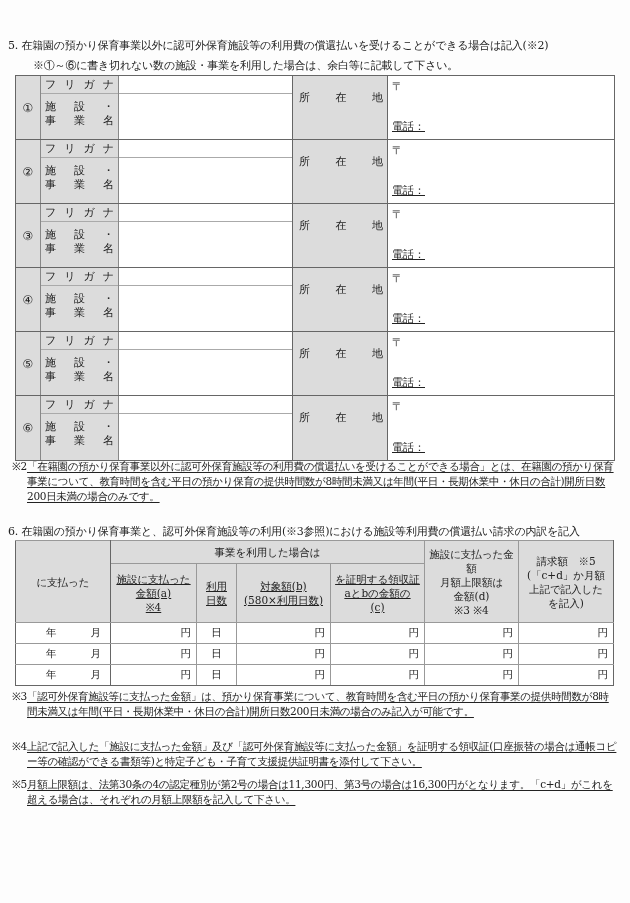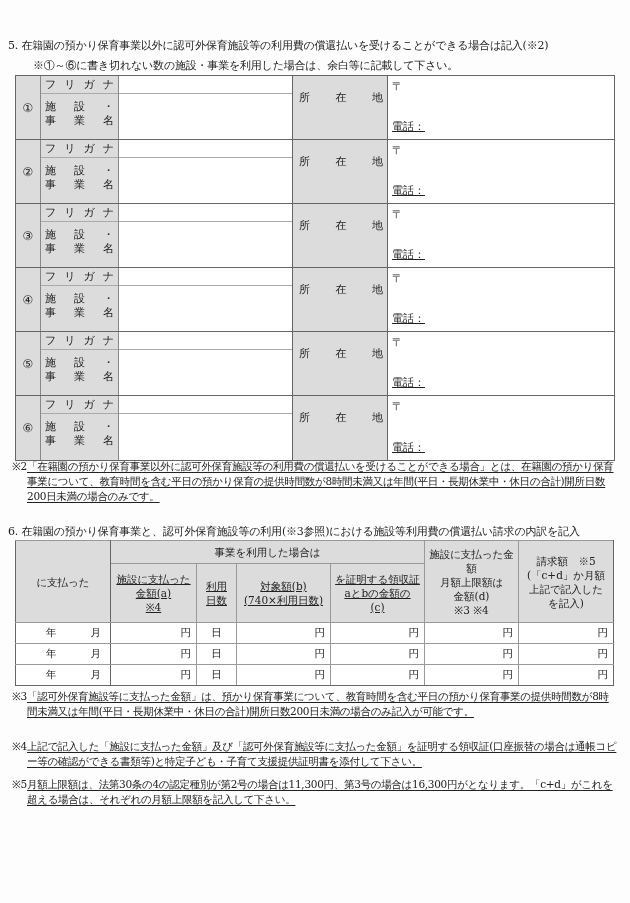--- a/index.html
+++ b/index.html
@@ -308,21 +308,21 @@
       <div>施設に支払った</div>
           <div>金額(a)</div>
           <div>※4</div>
     </td>
     <td class="hd">
       <div>利用</div>
           <div>日数</div>
     </td>
     <td class="hd">
       <div>対象額(b)</div>
-          <div>(740×利用日数)</div>
+          <div>(580×利用日数)</div>
     </td>
     <td class="hd">
       <div>を証明する領収証</div>
           <div>aとbの金額の</div>
           <div>(c)</div>
     </td>
   </tr>
   <tr class="data">
     <td class="ym outer"><span>年</span><span class="m">月</span></td>
     <td>円</td>

